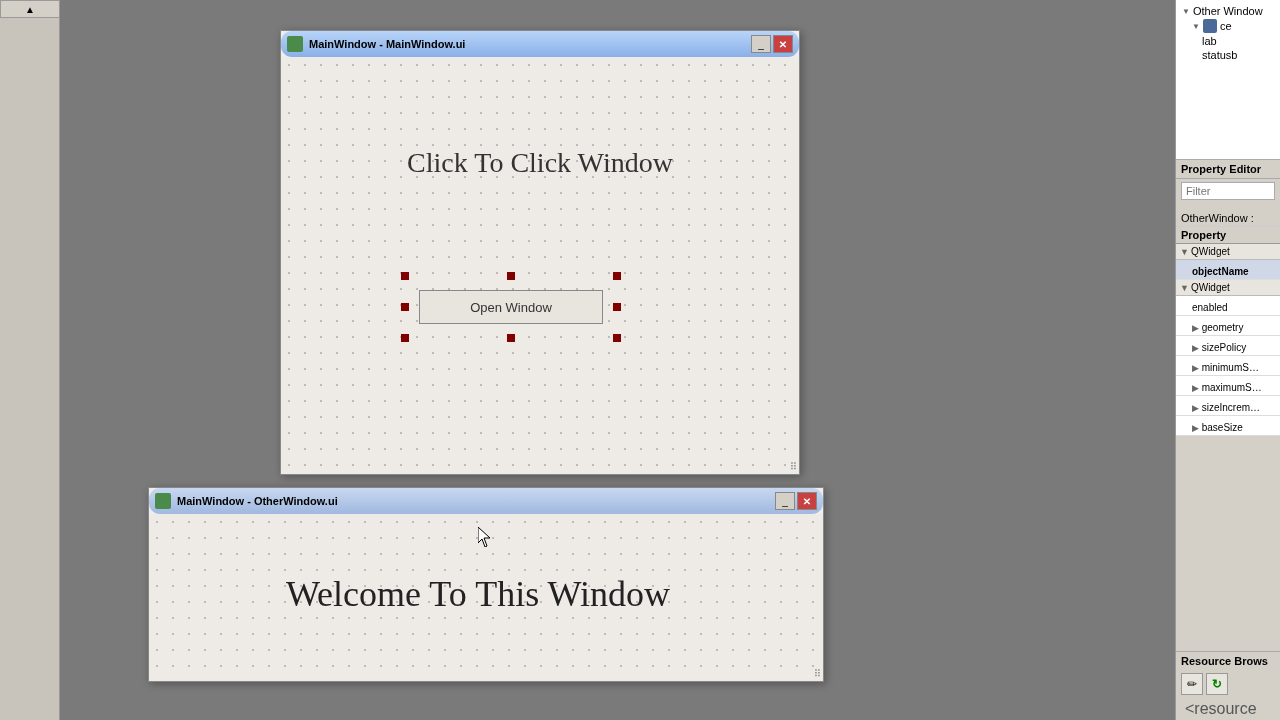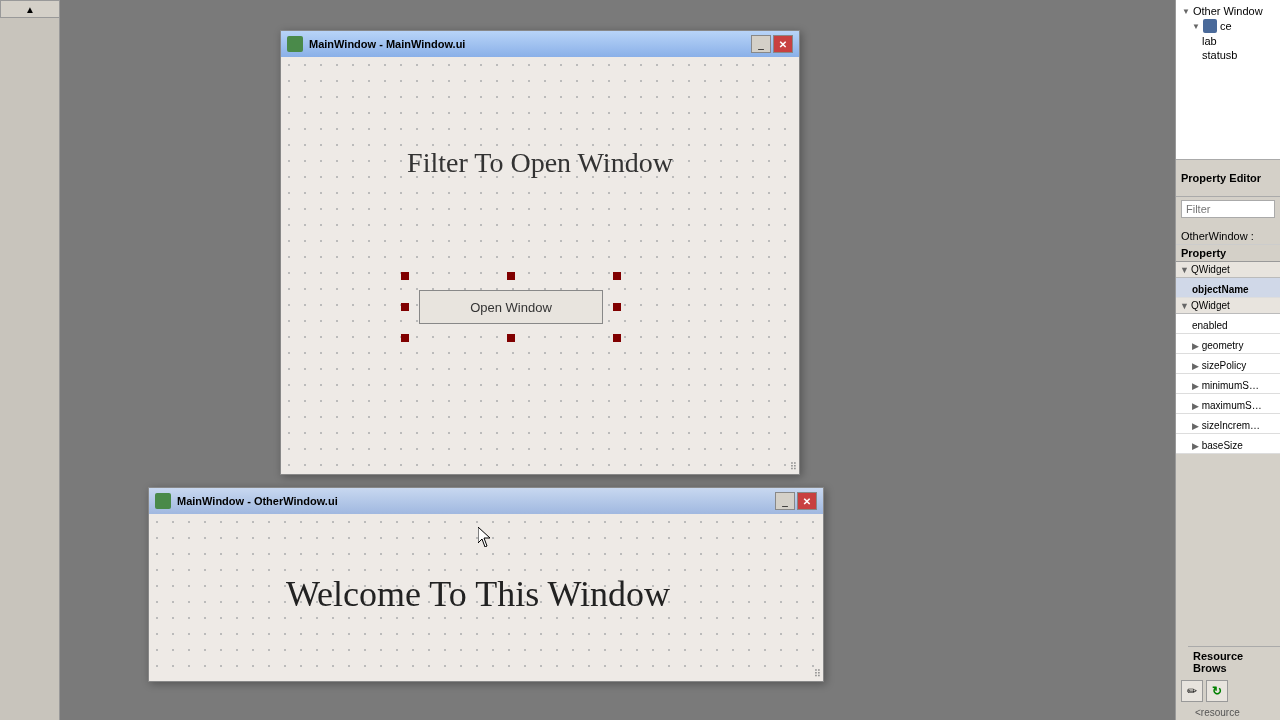--- a/index.html
+++ b/index.html
@@ -77,21 +77,21 @@
 
     .chevron {
       color: #666;
       font-size: 8px;
     }
 
     
     .property-editor-header {
       background: #d4d0c8;
       border-bottom: 1px solid #aaa;
-      padding: 12px 5px;
+      padding: 3px 5px;
       font-size: 11px;
       font-weight: bold;
       color: #000;
     }
 
     .filter-box {
       background: white;
       border: 1px solid #aaa;
       margin: 3px 5px;
       padding: 2px 4px;
@@ -147,21 +147,20 @@
     }
 
     
     .resource-browser {
       background: #d4d0c8;
       border-top: 1px solid #aaa;
       padding: 3px 5px;
       font-size: 11px;
       font-weight: bold;
       color: #000;
-      margin-left: 12px;
     }
 
     .resource-actions {
       display: flex;
       gap: 3px;
       padding: 3px 5px;
     }
 
     .res-btn {
       background: #e8e4de;
@@ -169,22 +168,22 @@
       width: 22px;
       height: 22px;
       cursor: pointer;
       display: flex;
       align-items: center;
       justify-content: center;
       font-size: 12px;
     }
 
     .resource-text {
-      font-size: 10px;
-      padding: 2px 19px;
+      font-size: 16px;
+      padding: 2px 9px;
       color: #555;
     }
 
     
     .scroll-area {
       position: absolute;
       left: 0;
       top: 0;
       width: 60px;
       height: 720px;
@@ -216,20 +215,21 @@
       box-shadow: 2px 2px 8px rgba(0,0,0,0.3);
     }
 
     .window-titlebar {
       background: linear-gradient(to bottom, #b8d4f8, #8ab0e8);
       height: 26px;
       display: flex;
       align-items: center;
       padding: 0 6px;
       gap: 6px;
+      border-radius: 11px;
     }
 
     .window-titlebar-alt {
       background: linear-gradient(to bottom, #c8d8f0, #a0b8e0);
     }
 
     .titlebar-icon {
       width: 16px;
       height: 16px;
       background: #4a8a4a;
@@ -395,21 +395,21 @@
 <div class="main-window">
   <div class="window-titlebar">
     <div class="titlebar-icon"></div>
     <span class="titlebar-title">MainWindow - MainWindow.ui</span>
     <div class="window-controls">
       <button class="win-btn">_</button>
       <button class="win-btn win-btn-close">✕</button>
     </div>
   </div>
   <div class="window-content">
-    <div class="click-to-open-text">Filter To Open Window</div>
+    <div class="click-to-open-text">Click To Click Window</div>
 
     <div class="open-window-btn-container">
 
       <div class="selection-handle" style="top:0; left:0;"></div>
       <div class="selection-handle" style="top:0; left:50%; transform:translateX(-50%);"></div>
       <div class="selection-handle" style="top:0; right:0;"></div>
       <div class="selection-handle" style="top:50%; left:0; transform:translateY(-50%);"></div>
       <div class="selection-handle" style="top:50%; right:0; transform:translateY(-50%);"></div>
       <div class="selection-handle" style="bottom:0; left:0;"></div>
       <div class="selection-handle" style="bottom:0; left:50%; transform:translateX(-50%);"></div>

